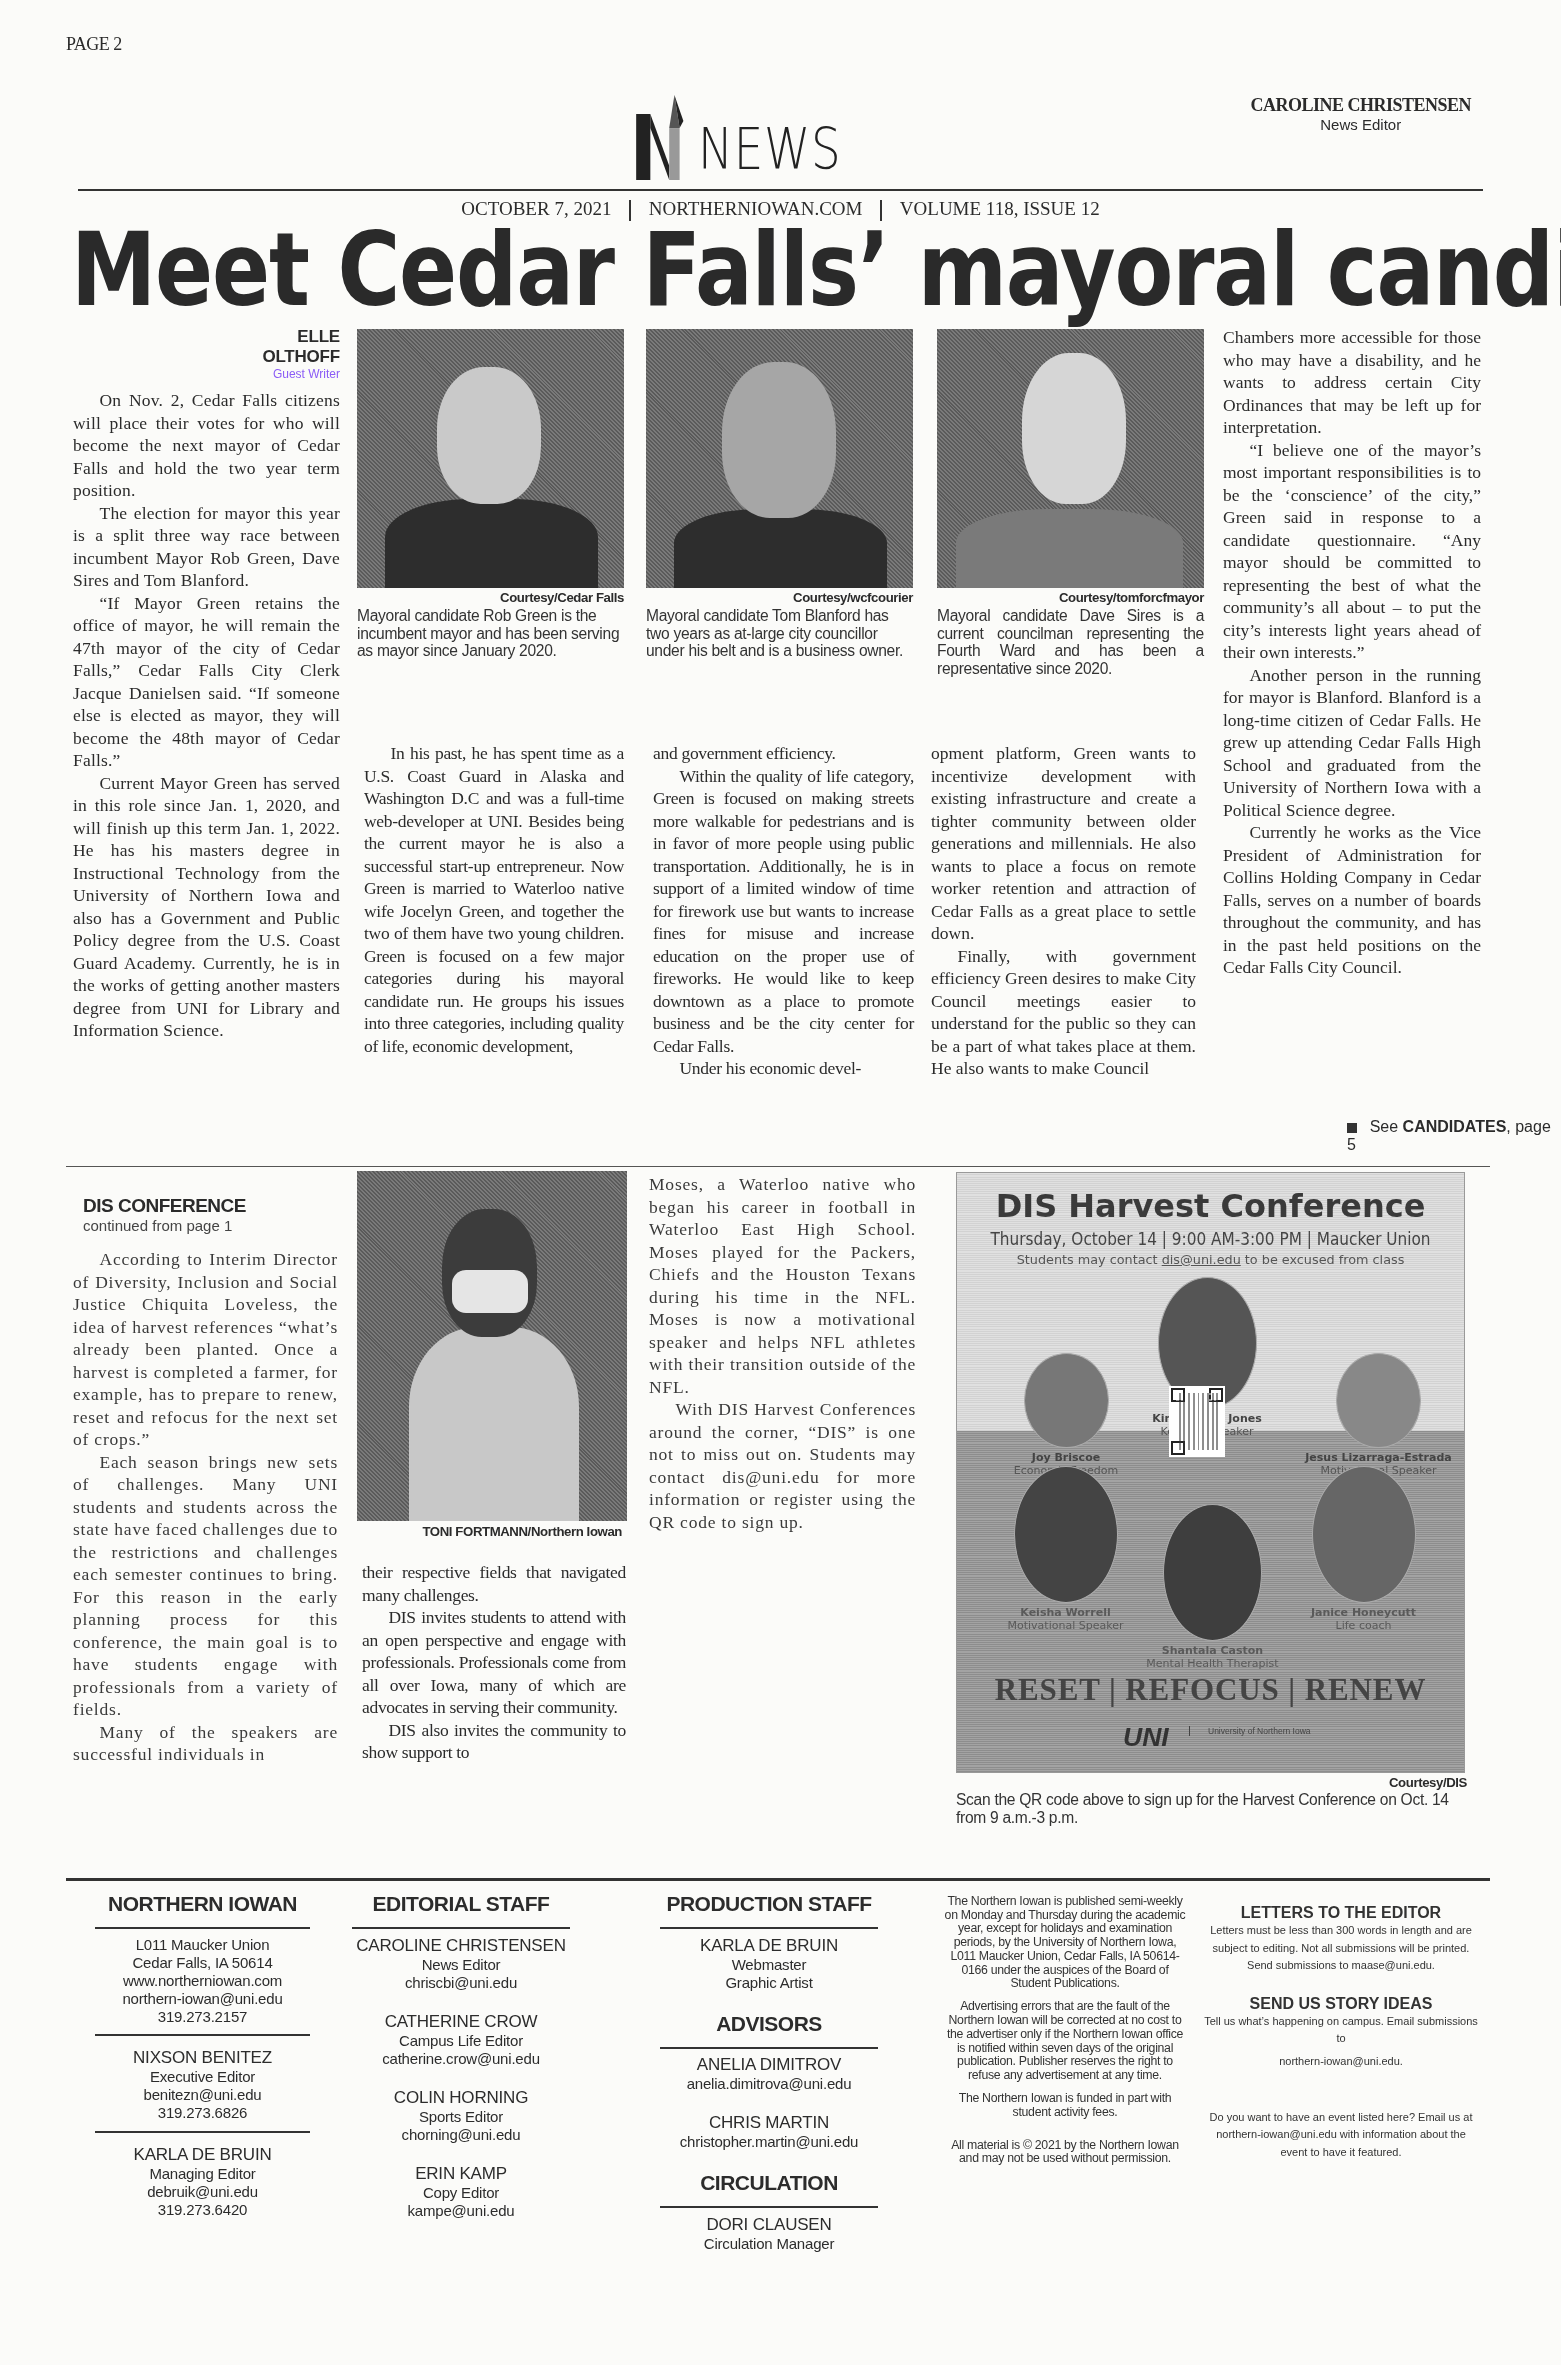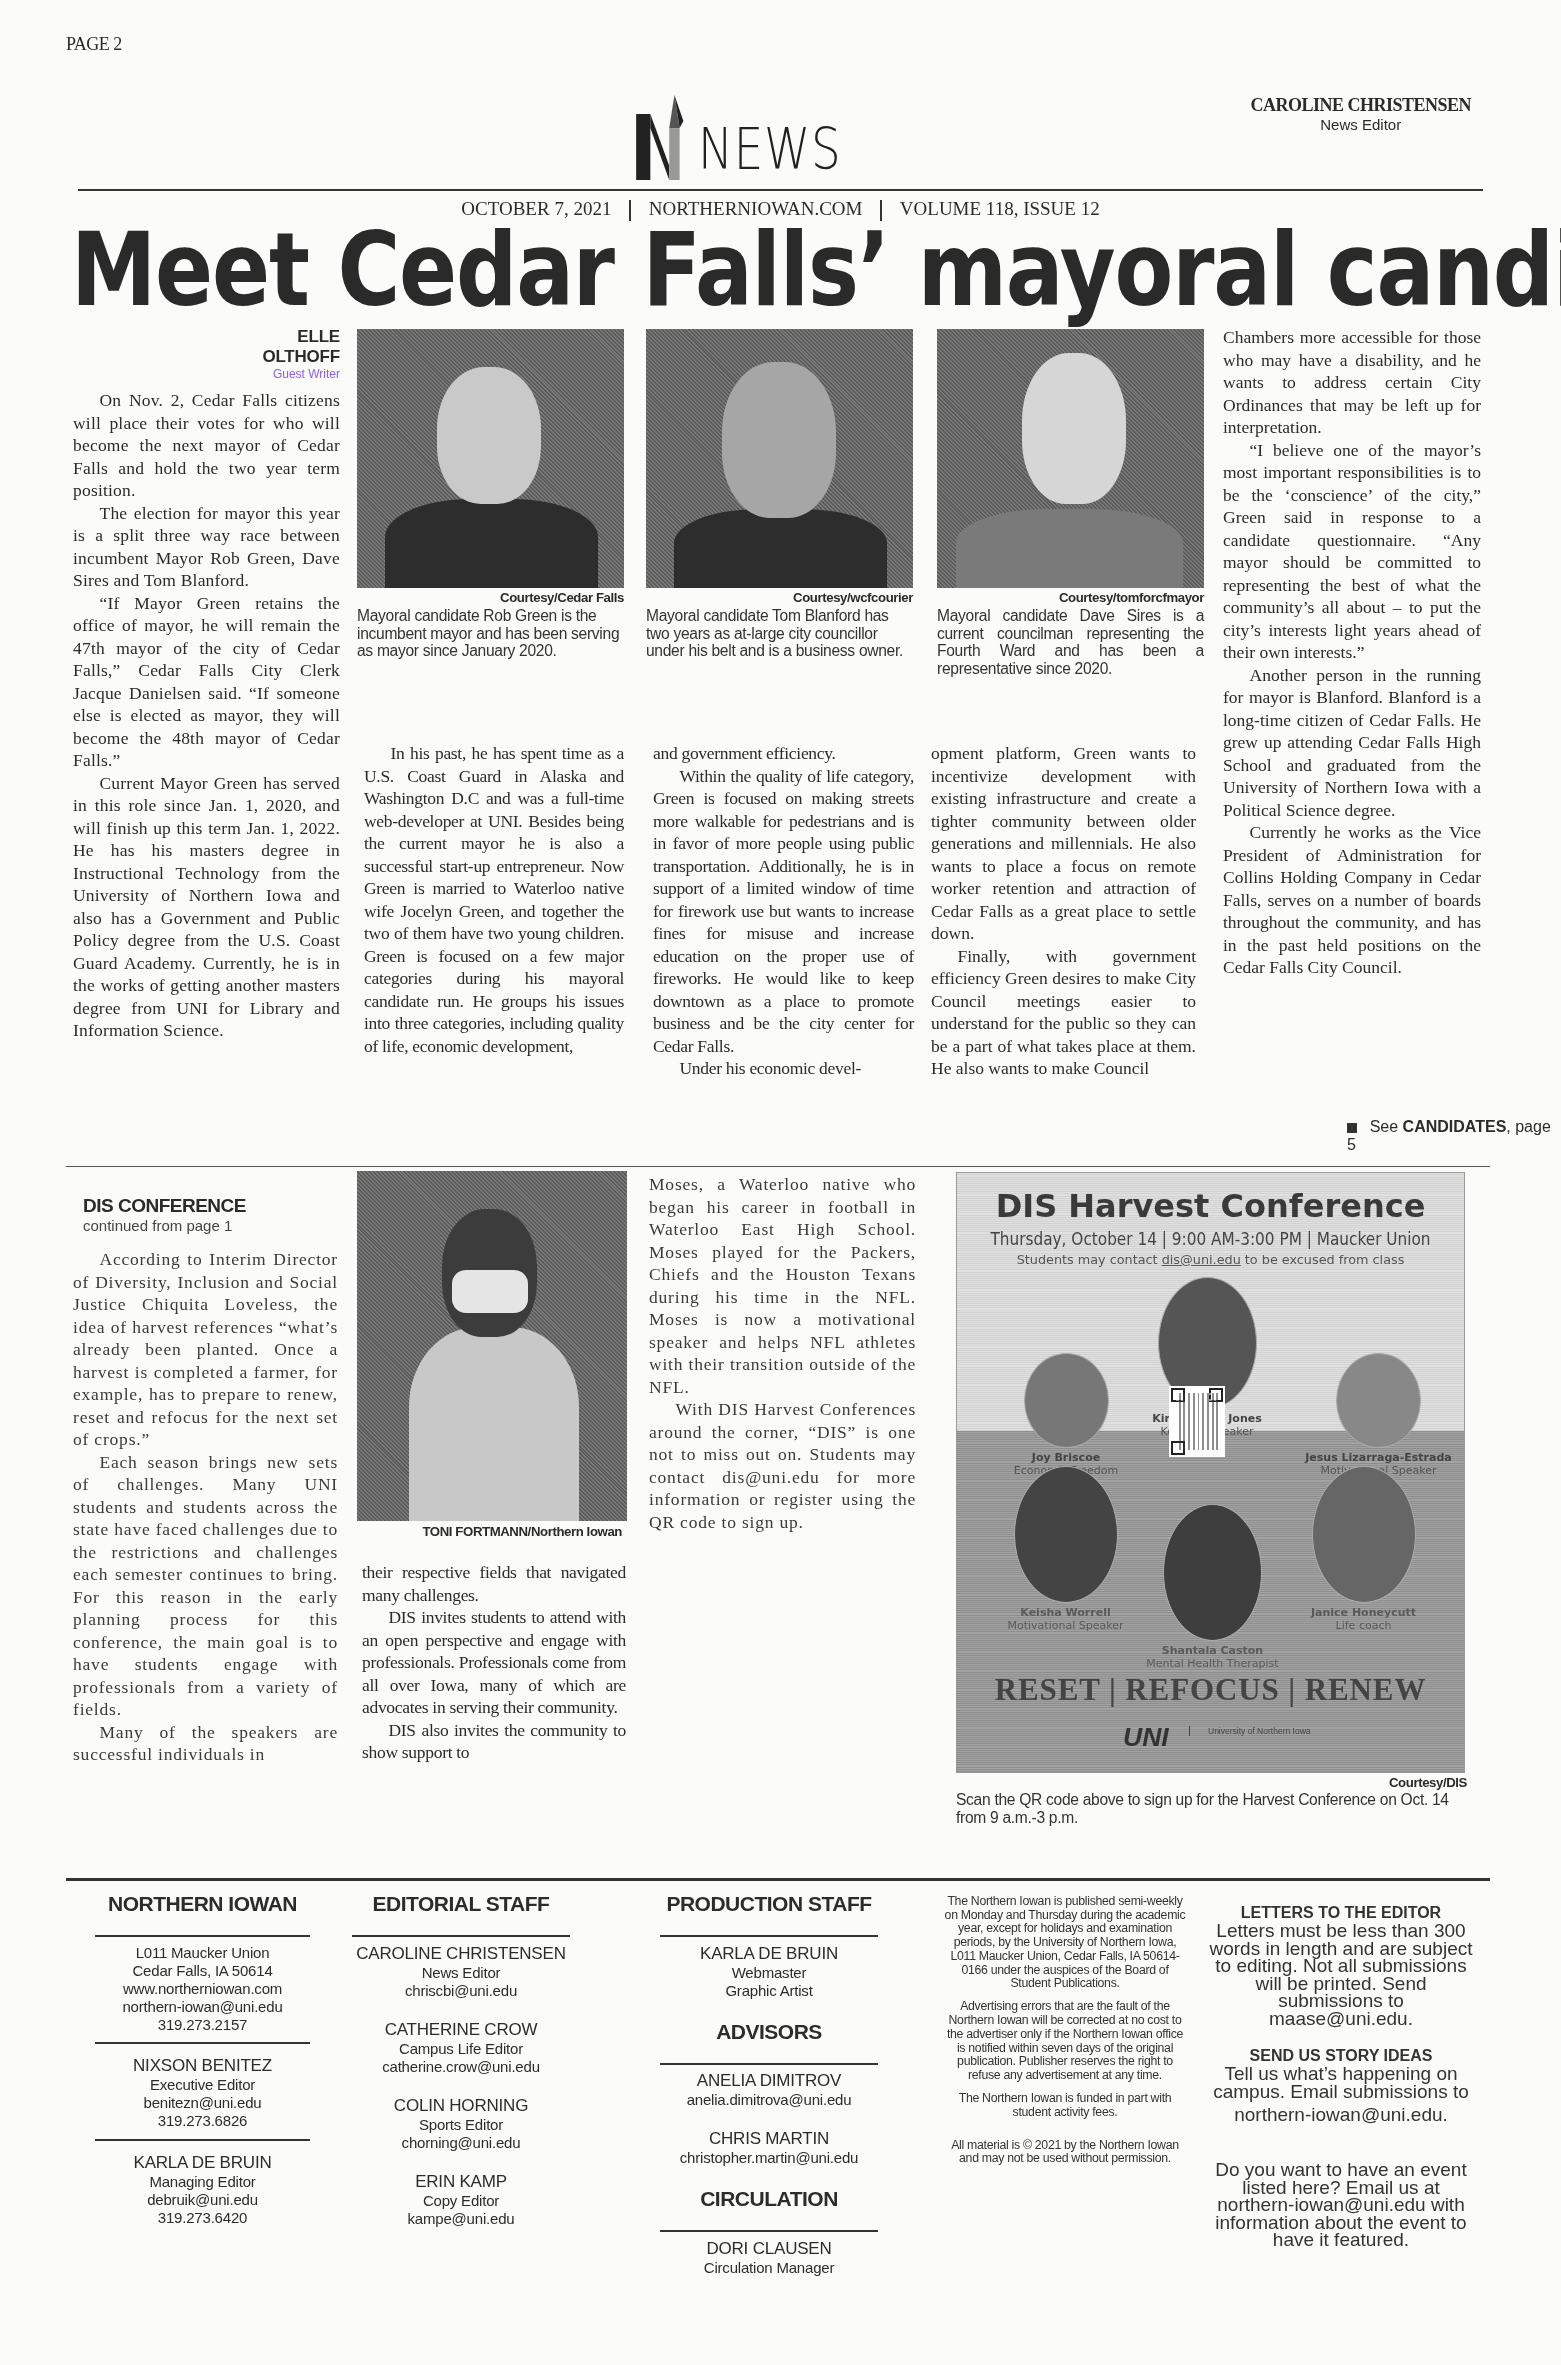--- a/index.html
+++ b/index.html
@@ -60,30 +60,30 @@
   #qr { position: absolute; left: 212px; top: 213px; width: 56px; height: 71px; background: #fff; }
   #qr .box { position: absolute; width: 14px; height: 14px; border: 2.8px solid #222; }
   #qr .mod { position: absolute; left: 6.6px; top: 6.6px; right: 6.6px; bottom: 6.6px; background: repeating-linear-gradient(90deg, transparent 0 2.8px, #333 2.8px 4.7px), repeating-linear-gradient(0deg, transparent 0 3.3px, rgba(255,255,255,0.9) 3.3px 5.7px); opacity: 0.55; }
   #flyer .tag { position: absolute; top: 499px; width: 100%; text-align: center; font-family: "Liberation Serif", serif; font-weight: bold; font-size: 31px; color: #444; letter-spacing: 0.9px; }
   #flyer .uni { position: absolute; top: 549px; left: 166px; font-family: "Liberation Sans", sans-serif; font-weight: bold; font-style: italic; font-size: 26.5px; color: #333; }
   #flyer .uni-sub { position: absolute; top: 553px; left: 232px; font-family: "Liberation Sans", sans-serif; font-size: 8.5px; color: #444; border-left: 0.9px solid #444; padding-left: 18px; line-height: 10.4px; }
 
   
   #rule-bottom { left: 66px; top: 1878px; width: 1424px; height: 3.3px; background: #333; }
   .staff { position: absolute; text-align: center; font-family: "Liberation Sans", sans-serif; color: #2c2c2c; }
-  .staff h3 { font-size: 21px; font-weight: bold; letter-spacing: -0.5px; padding-bottom: 19px; border-bottom: 2.4px solid #333; margin-bottom: 6.6px; }
+  .staff h3 { font-size: 21px; font-weight: bold; letter-spacing: -0.5px; padding-bottom: 11px; border-bottom: 2.4px solid #333; margin-bottom: 6.6px; }
   .staff .pn { font-size: 17px; margin-top: 0; letter-spacing: -0.2px; }
   .staff .ln { font-size: 15px; line-height: 18px; letter-spacing: -0.2px; }
   .staff .block { margin-bottom: 20px; }
   .staff .divide { border-top: 2.4px solid #333; margin: 8.5px 0 12.3px; }
   .fine { position: absolute; text-align: center; font-family: "Liberation Sans", sans-serif; font-size: 12.3px; line-height: 13.7px; color: #333; letter-spacing: -0.3px; }
   .fine p { margin-bottom: 9.5px; }
   .letters { position: absolute; text-align: center; font-family: "Liberation Sans", sans-serif; color: #333; }
   .letters h4 { font-size: 16px; font-weight: bold; }
-  .letters p { font-size: 19px; line-height: 17.5px; }
+  .letters p { font-size: 11px; line-height: 17.5px; }
 </style>
 </head>
 <body>
 
 <div class="abs" id="page-num">PAGE 2</div>
 
 <div class="abs" id="logo">
   <svg class="n" viewBox="0 0 120 180">
     <polygon points="0,40 30,40 30,180 0,180" fill="#222"></polygon>
     <polygon points="30,40 70,150 70,180 30,70" fill="#222"></polygon>

